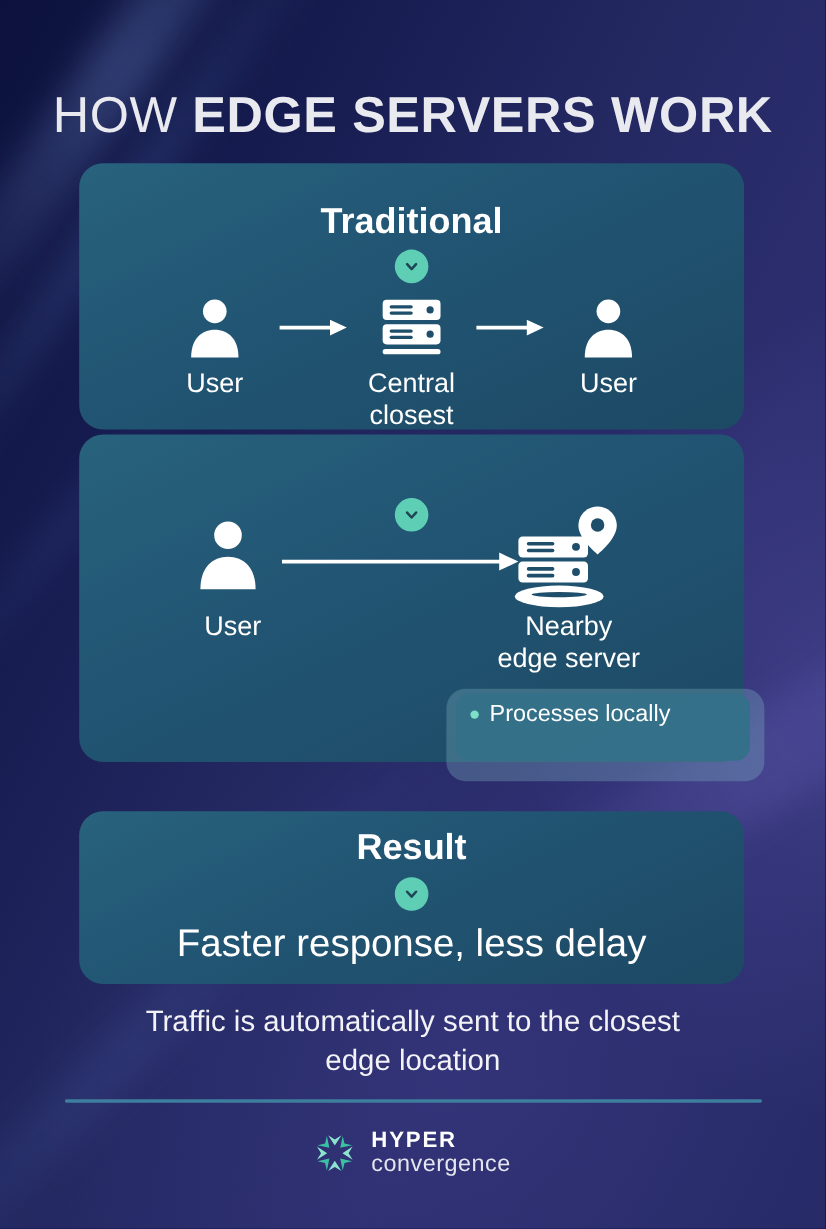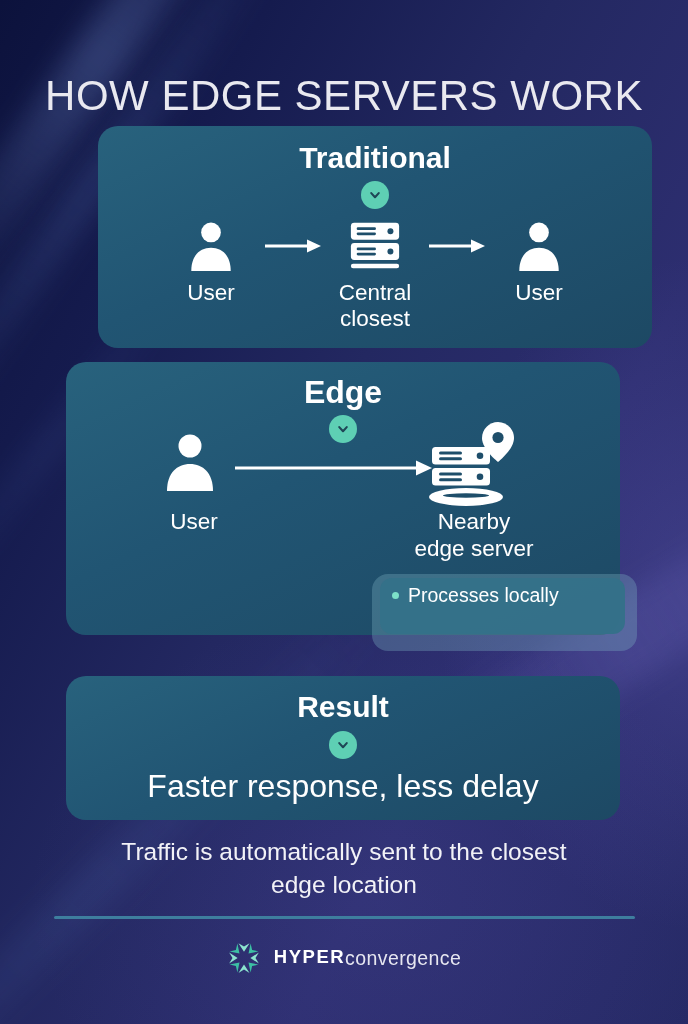--- a/index.html
+++ b/index.html
@@ -19,26 +19,26 @@
     background:linear-gradient(to right, transparent, rgba(110,145,220,0.18), transparent); }
   .streak.s3 { width:520px; height:30px; top:430px; left:-210px; transform:rotate(-52deg); opacity:.6;
     background:linear-gradient(to right, transparent, rgba(110,145,220,0.15), transparent); }
   .streak.s4 { width:820px; height:44px; bottom:110px; left:-320px; transform:rotate(-45deg);
     background:linear-gradient(to right, transparent, rgba(95,130,205,0.12), transparent); }
   .streak.s5 { width:560px; height:80px; top:600px;  right:-220px; transform:rotate(-32deg);
     background:linear-gradient(to right, transparent, rgba(140,130,225,0.16), transparent); }
 
   .page-title { position:absolute; top:44px; left:0; width:100%;
     text-align:center; color:#e9e9f0; font-size:42px; font-weight:400; letter-spacing:0.5px; }
-  .page-title .bold { font-weight:400;text-align:center; }
+  .page-title .bold { font-weight:700;text-align:center; }
 
   .panel { position:absolute; left:66px; width:554px; border-radius:20px;
     background:linear-gradient(155deg, #28627d 0%, #215573 42%, #1d4964 100%);
     display:flex; flex-direction:column; align-items:center; }
-  .panel.traditional { top:126px; height:222px; padding-top:15px;margin-left:32px; }
+  .panel.traditional { top:136px; height:222px; padding-top:32px; }
   .panel.edge        { top:362px; height:273px; display:block; }
   .panel.result      { top:676px; height:144px; padding-top:14px; }
 
   .panel-title { color:#ffffff; font-weight:700; font-size:30px; line-height:1.15; margin:0; text-align:center; }
   .panel.edge .panel-title { position:absolute; top:12px; left:0; width:100%; font-size:32px; }
 
   .chev { width:28px; height:28px; border-radius:50%; background:#5ecfb4;
     display:flex; align-items:center; justify-content:center; flex:0 0 auto; }
   .panel.traditional .chev { margin-top:5px; }
   .panel.edge .chev { position:absolute; top:53px; left:263px; }
@@ -68,21 +68,21 @@
 
   .footer-note { position:absolute; top:836px; left:0; width:100%; text-align:center;
     color:#f2f2f7; font-size:24.5px; line-height:1.33; }
   .footer-note span { display:block; }
 
   .divider { position:absolute; top:916px; left:54px; width:581px; height:3px; background:#3e7e9e; border-radius:2px; }
 
   .brand { position:absolute; top:941px; left:0; width:100%;
     display:flex; justify-content:center; align-items:center; gap:13px; }
   .brand-icon { width:34px; height:34px; display:block; }
-  .brand-text { display:flex; flex-direction:row; line-height:1; }
+  .brand-text { display:flex; flex-direction:column; line-height:1; }
   .brand-top { color:#ffffff; font-weight:700; font-size:18.5px; letter-spacing:1.5px; }
   .brand-bottom { color:#e6e6f0; font-weight:400; font-size:19.5px; letter-spacing:0.4px; margin-top:1px; }
 
   svg { display:block; }
 </style>
 </head>
 <body>
 
 <div class="canvas">
   <div class="streak s1"></div>
@@ -144,21 +144,20 @@
             <circle cx="28" cy="13" r="11.5" fill="#fff"></circle>
             <path d="M5 58 C5 40 15 31 28 31 C41 31 51 40 51 58 Z" fill="#fff"></path>
           </svg>
         </span>
         <span class="node-label">User</span>
       </div>
     </div>
   </section>
 
   <section class="panel edge">
-    <h2 class="panel-title">Edge</h2>
     <div class="chev">
       <svg width="18" height="18" viewBox="0 0 24 24">
           <polyline points="7,9.5 12,15 17,9.5" fill="none" stroke="#1f4656" stroke-width="2.8" stroke-linecap="round" stroke-linejoin="round"></polyline>
         </svg>
     </div>
     <div class="e-user">
       <svg width="56" height="62" viewBox="0 0 56 60">
         <circle cx="28" cy="13" r="11.5" fill="#fff"></circle>
         <path d="M5 58 C5 40 15 31 28 31 C41 31 51 40 51 58 Z" fill="#fff"></path>
       </svg>

